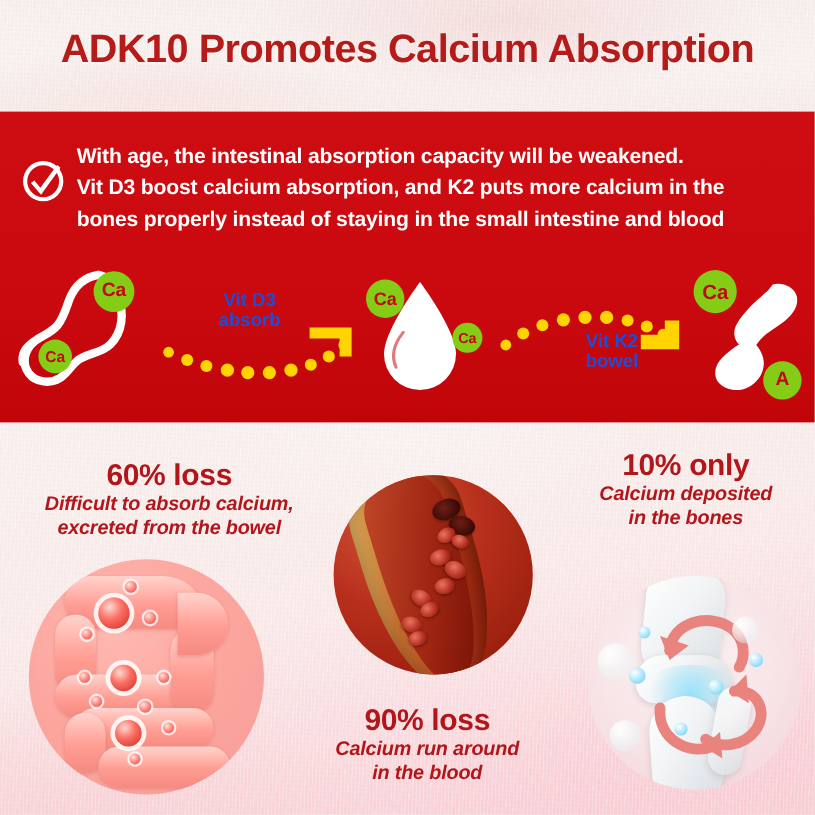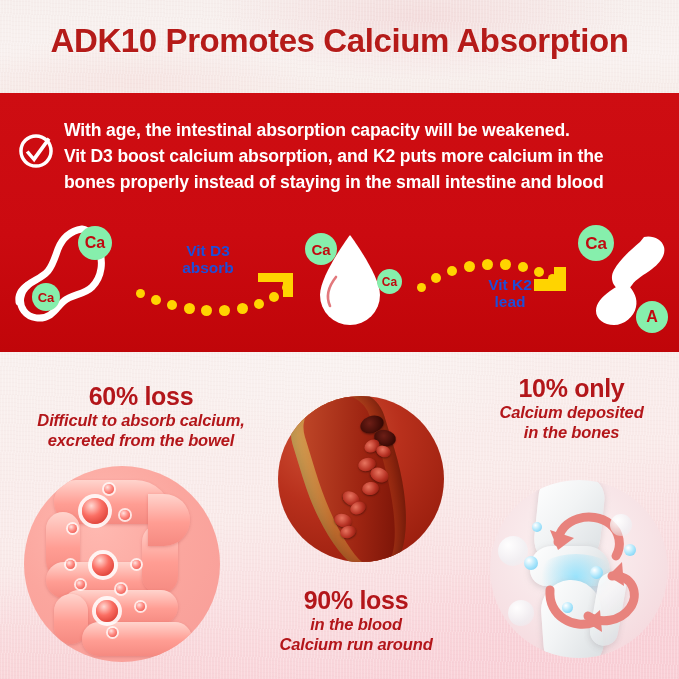--- a/index.html
+++ b/index.html
@@ -51,21 +51,21 @@
     position:absolute;left:64px;top:118px;width:606px;
     color:#fff;font-size:17.6px;font-weight:bold;line-height:1.47;
     letter-spacing:-.15px;
   }
   .banner-text div{white-space:nowrap;}
 
   
   .diagram{position:absolute;left:0;top:215px;width:679px;height:130px;}
   .ico{position:absolute;}
   .badge{
-    position:absolute;border-radius:50%;background:#86efac;color:#c00a0f;
+    position:absolute;border-radius:50%;background:#84cc16;color:#c00a0f;
     font-weight:bold;display:flex;align-items:center;justify-content:center;
     line-height:1;
     text-align:center;
   }
   .arrow-label{
     position:absolute;color:#1d4ed8;font-weight:bold;font-size:15.5px;
     text-align:center;line-height:1.07;white-space:nowrap;
   }
   .dot{position:absolute;border-radius:50%;background:#ffd400;}
   .arrowhead{position:absolute;}
@@ -189,21 +189,21 @@
     <div class="dot" style="left:482px;top:44px;width:11px;height:11px;"></div>
     <div class="dot" style="left:500px;top:44px;width:11px;height:11px;"></div>
     <div class="dot" style="left:518px;top:47px;width:10px;height:10px;"></div>
     <div class="dot" style="left:534px;top:52px;width:10px;height:10px;"></div>
     <div class="dot" style="left:548px;top:59px;width:9px;height:9px;"></div>
     <svg class="arrowhead" style="left:528px;top:50px;width:48px;height:34px;" viewBox="0 0 48 34">
       <path d="M6 14 H26 V2 H38 V26 H6 Z" fill="#ffd400"></path>
     </svg>
     <div class="arrow-label" style="left:455px;top:62px;width:110px;">
       <div>Vit K2</div>
-      <div>lead</div>
+      <div>bowel</div>
     </div>
 
     <svg class="ico" style="left:588px;top:18px;width:82px;height:100px;" viewBox="0 0 82 100">
       <path d="M56 4 C64 2 74 6 76 14 C78 22 72 30 64 36 C56 42 48 46 44 52 C40 58 36 60 30 56 C24 52 22 44 26 37 C32 26 44 16 52 9 Z" fill="#fff"></path>
       <path d="M40 52 C46 58 50 66 48 74 C46 84 36 92 26 92 C16 92 8 86 8 78 C8 70 14 64 22 58 C28 54 34 50 38 50 Z" fill="#fff"></path>
     </svg>
     <div class="badge" style="left:578px;top:10px;width:36px;height:36px;font-size:17px;">Ca</div>
     <div class="badge" style="left:636px;top:86px;width:32px;height:32px;font-size:16px;">A</div>
   </div>
 
@@ -248,22 +248,22 @@
     <div class="rbc" style="left:92px;top:72px;width:19px;height:14px;transform:rotate(25deg);"></div>
     <div class="rbc" style="left:84px;top:86px;width:17px;height:13px;transform:rotate(-10deg);"></div>
     <div class="rbc" style="left:64px;top:96px;width:18px;height:13px;transform:rotate(30deg);"></div>
     <div class="rbc" style="left:72px;top:106px;width:16px;height:12px;transform:rotate(-25deg);"></div>
     <div class="rbc" style="left:56px;top:118px;width:18px;height:13px;transform:rotate(18deg);"></div>
     <div class="rbc" style="left:62px;top:130px;width:16px;height:12px;transform:rotate(-18deg);"></div>
   </div>
 
   <div class="cap" style="left:228px;top:586px;width:256px;">
     <div class="pct">90% loss</div>
+    <div class="sub">Calcium run around</div>
     <div class="sub">in the blood</div>
-    <div class="sub">Calcium run around</div>
   </div>
 
   <div class="cap" style="left:452px;top:374px;width:239px;">
     <div class="pct">10% only</div>
     <div class="sub">Calcium deposited</div>
     <div class="sub">in the bones</div>
   </div>
 
   <div class="photo knee" style="left:490px;top:480px;width:178px;height:178px;">
     <div class="bone-part" style="left:46px;top:-6px;width:66px;height:96px;border-radius:30px 30px 46px 40px;transform:rotate(6deg);"></div>

